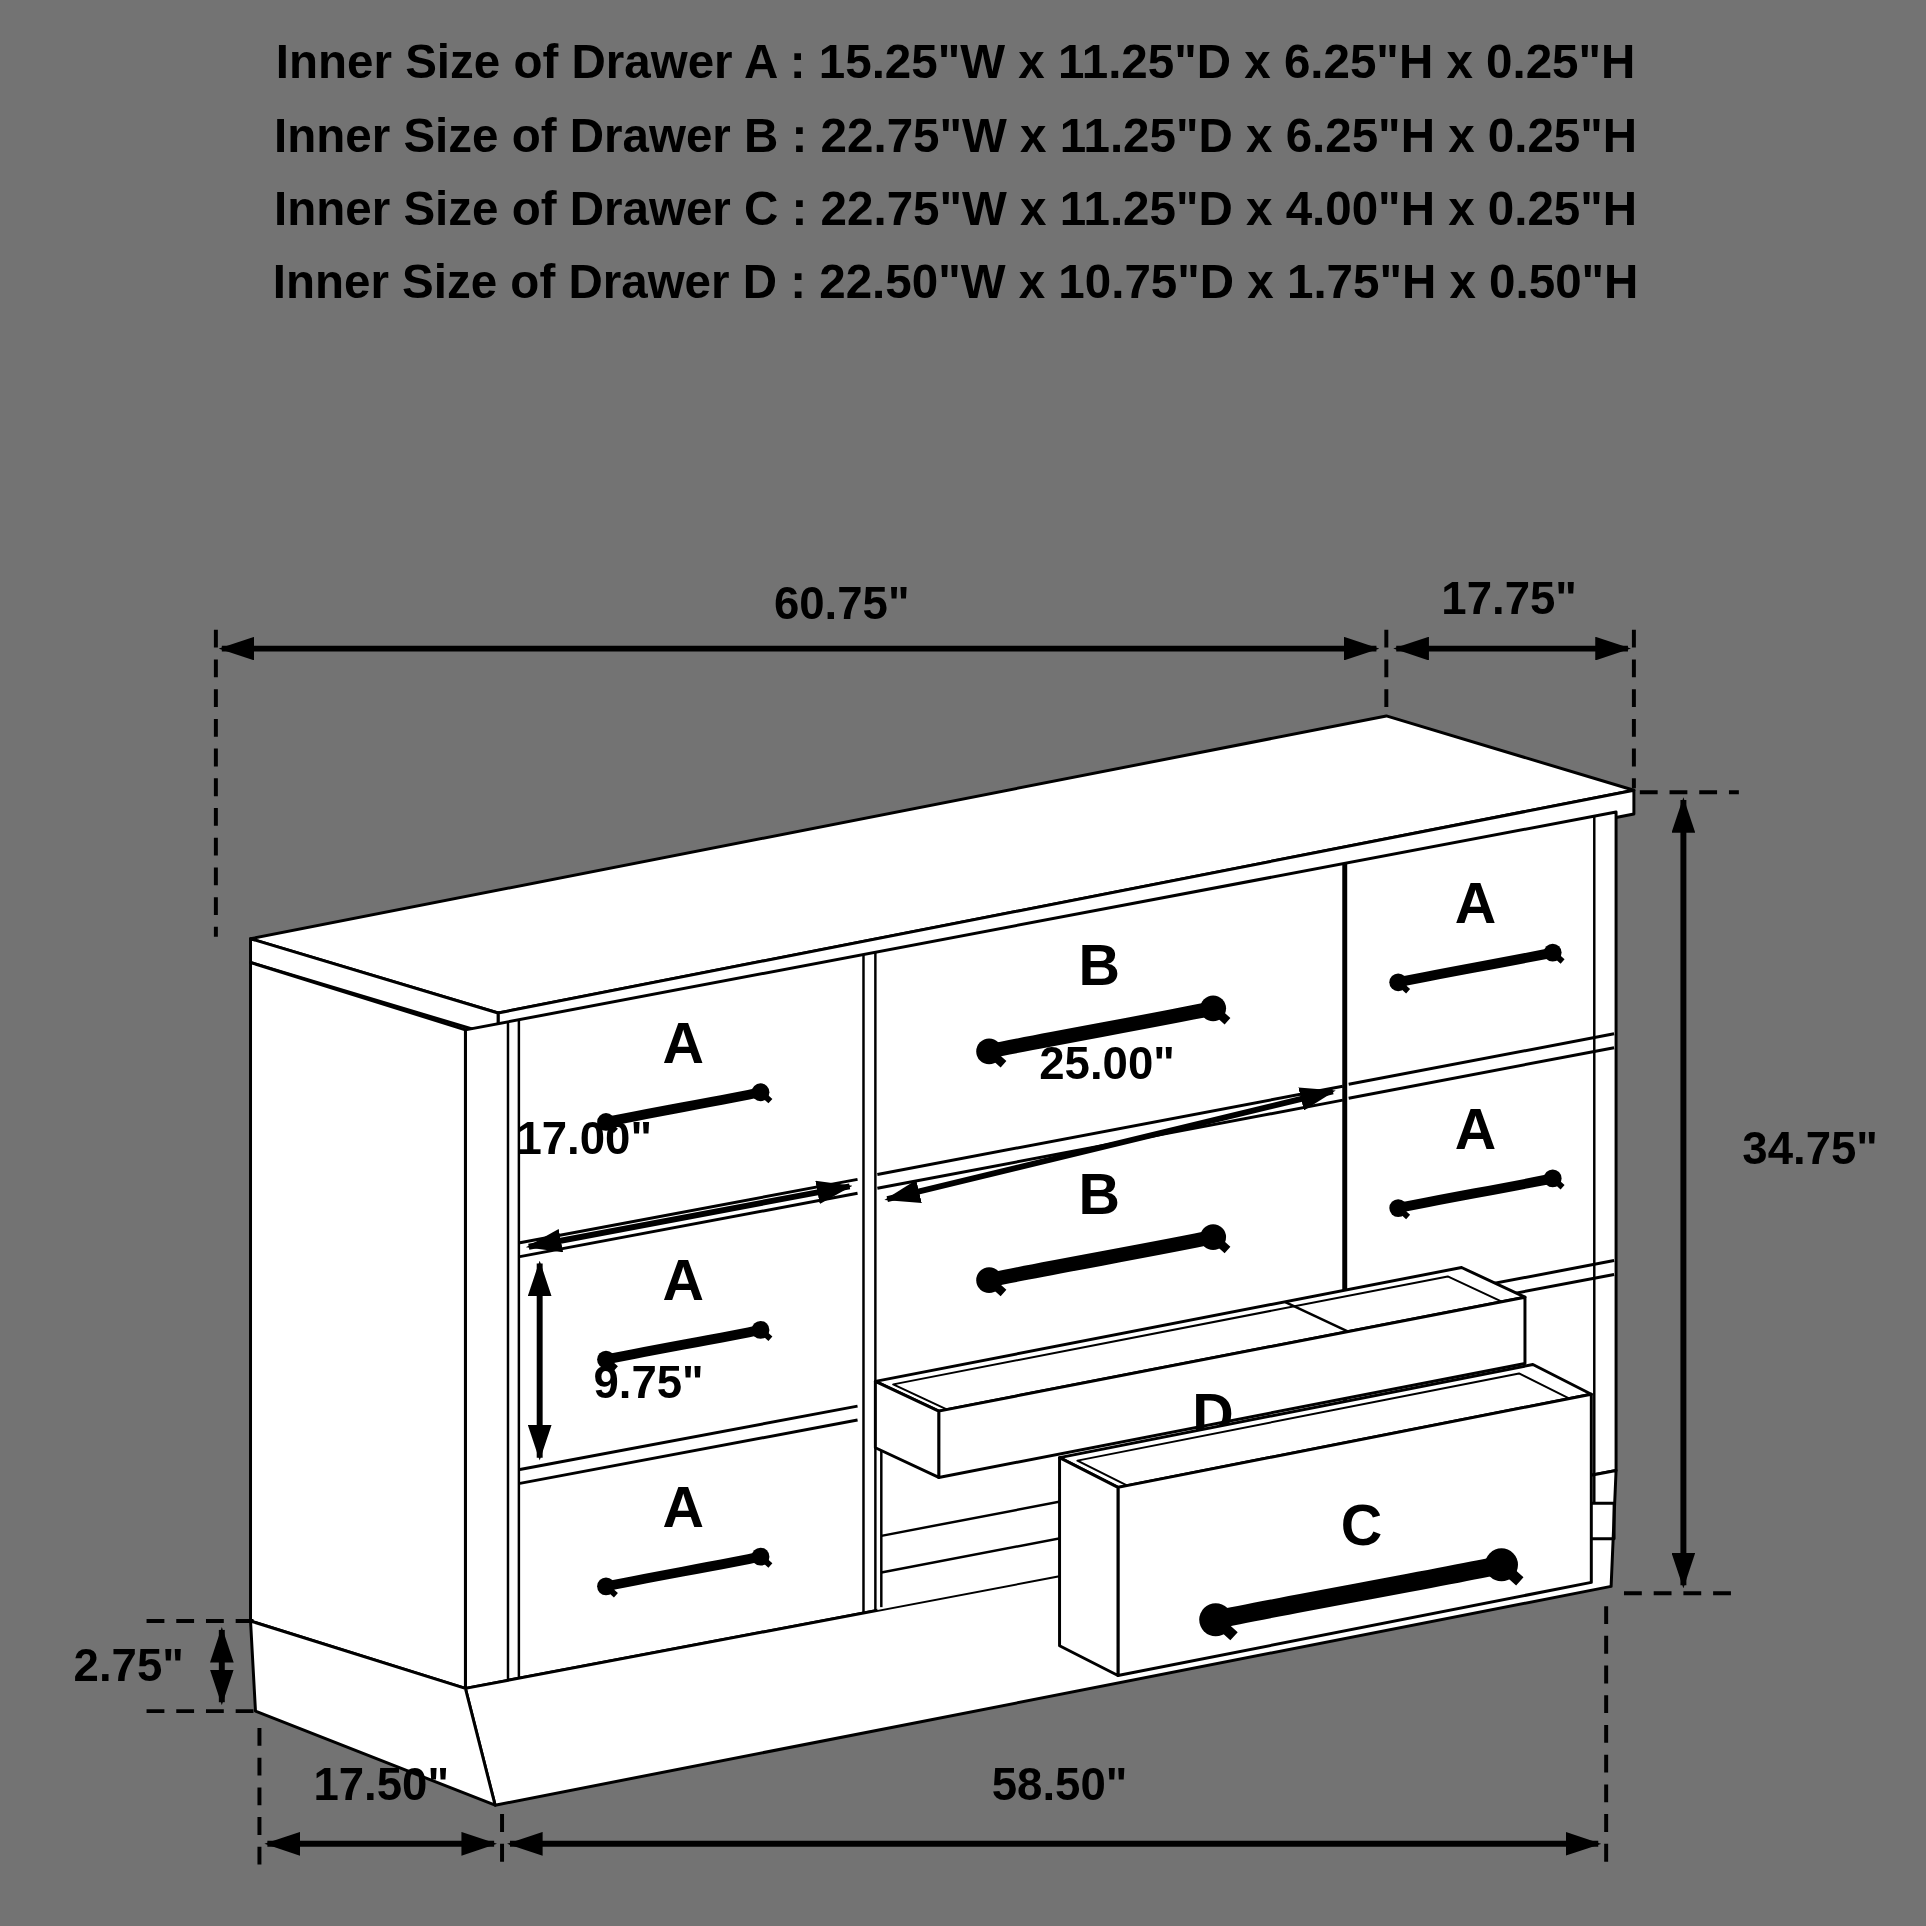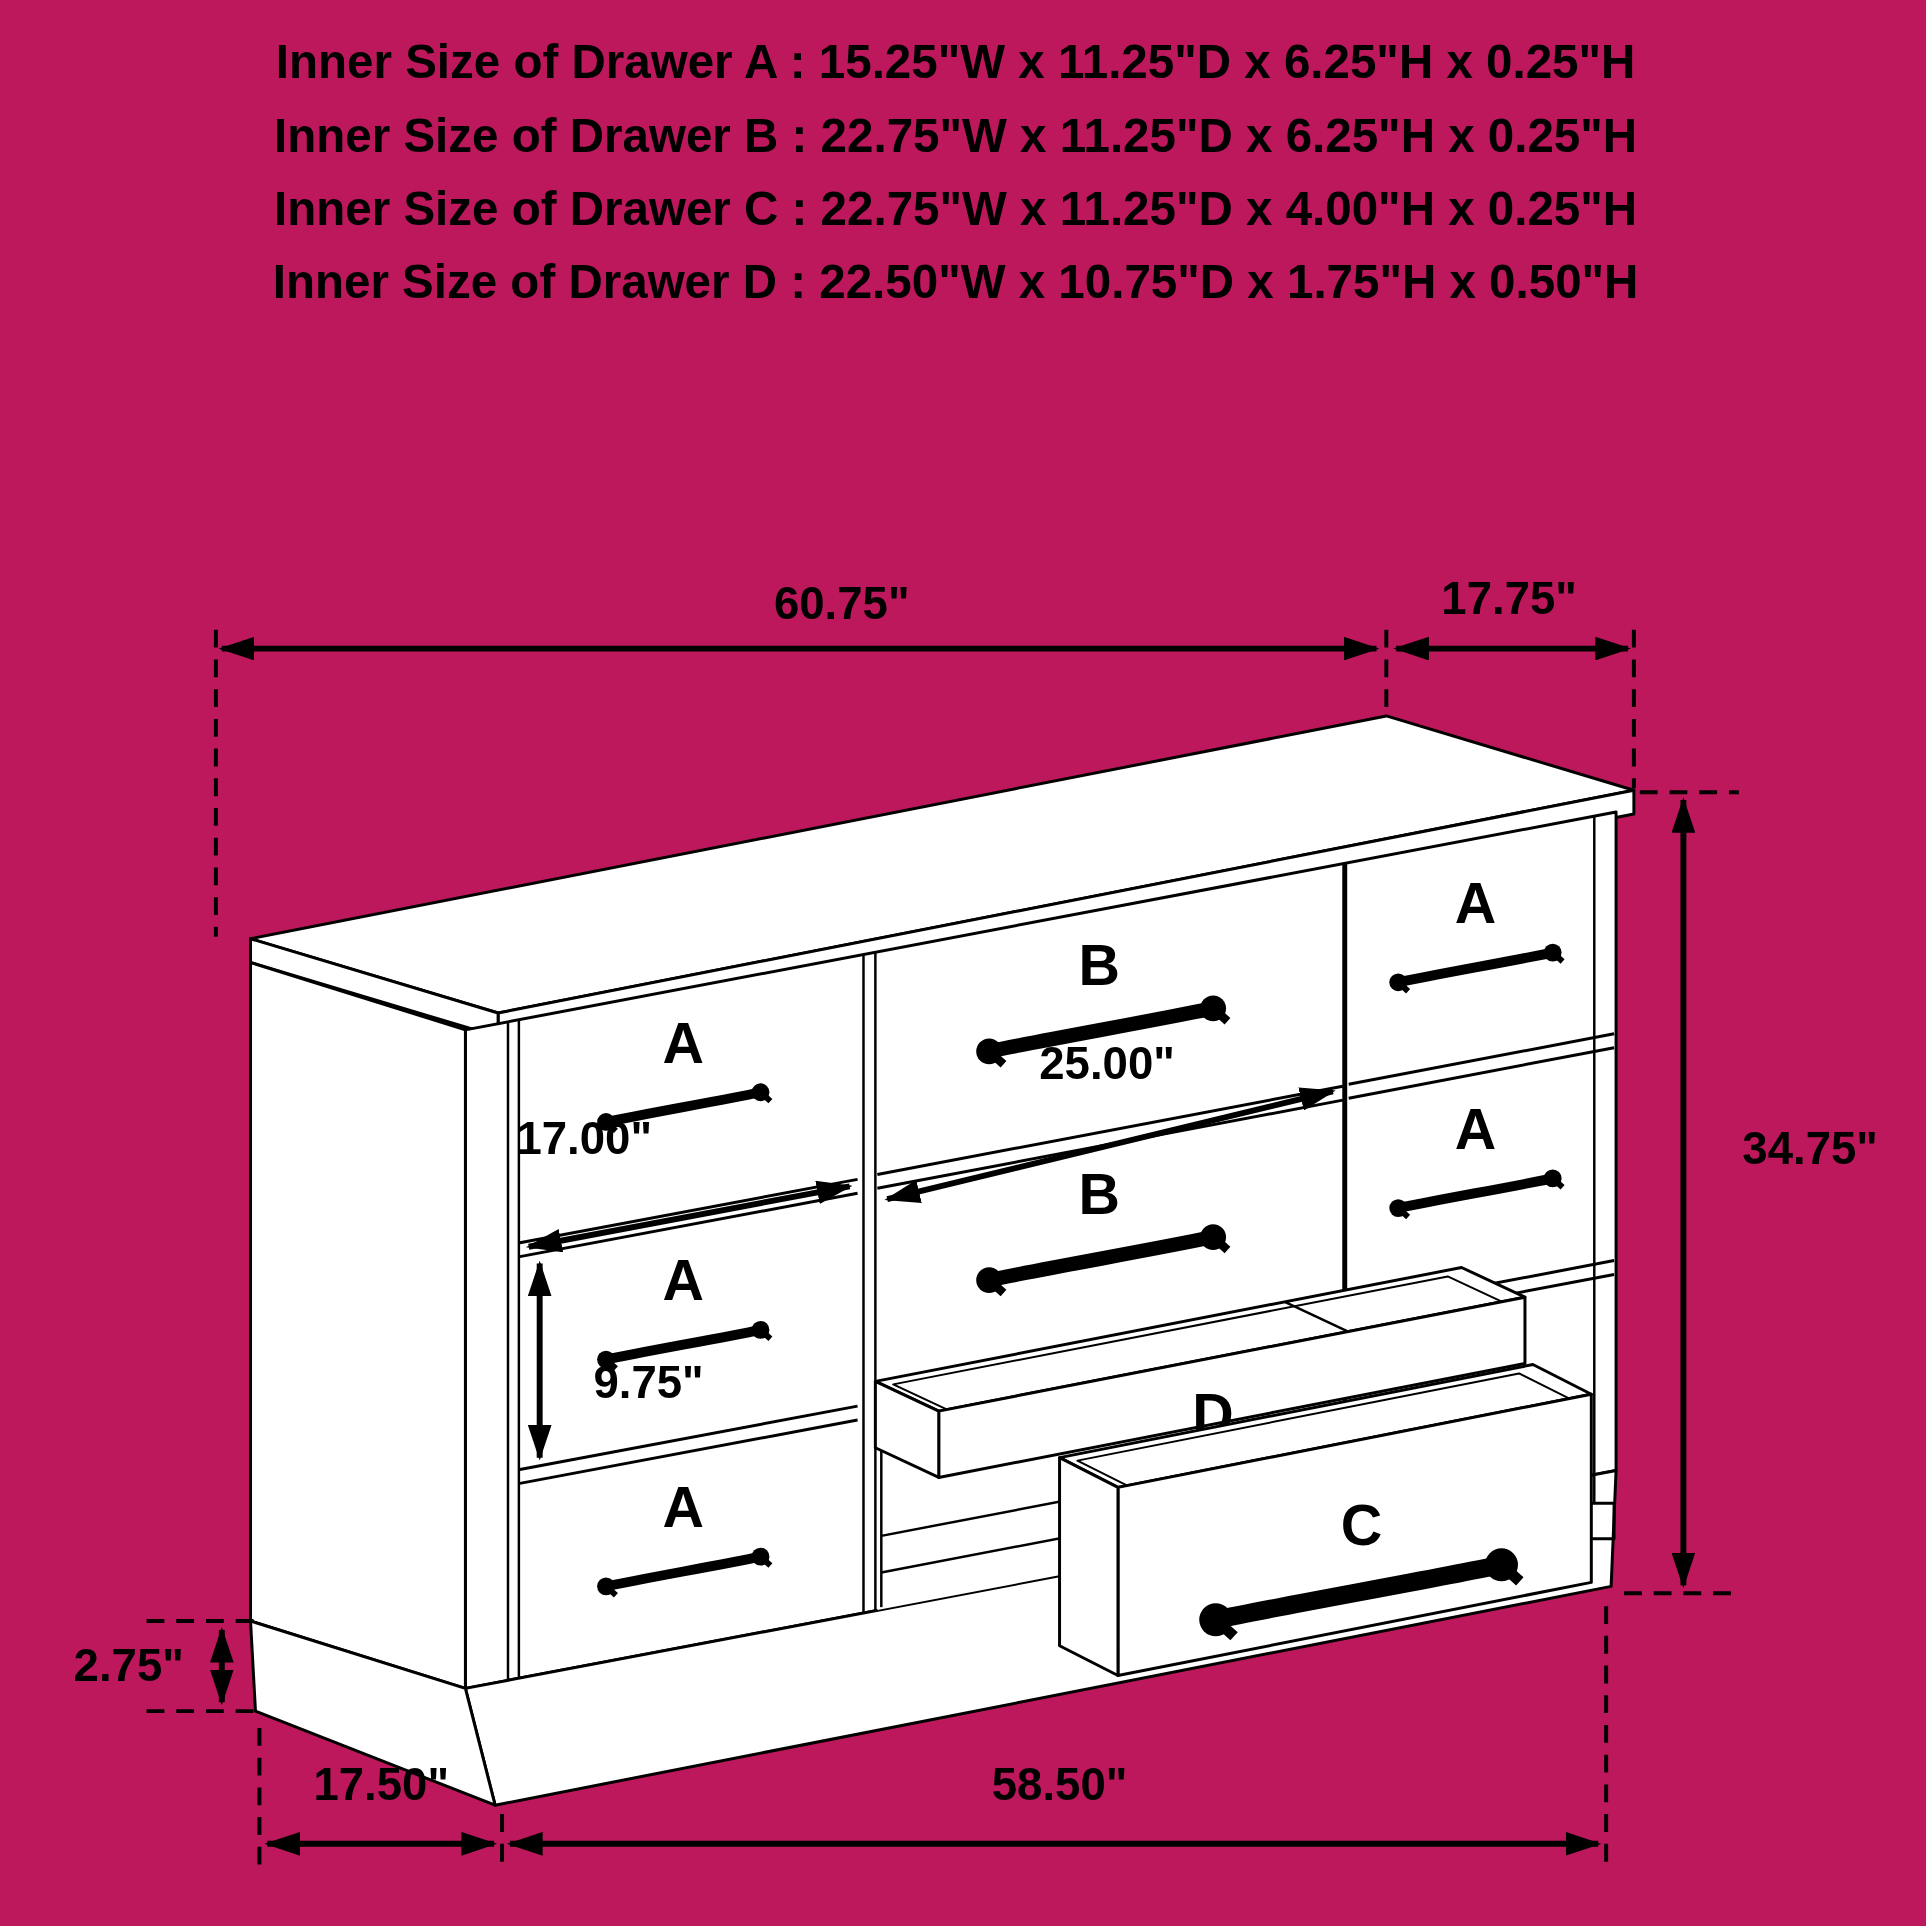--- a/index.html
+++ b/index.html
@@ -1,16 +1,16 @@
 <!DOCTYPE html>
 <html><head>
 <meta charset="utf-8">
 <style>
   html,body{margin:0;padding:0;background:#ffffff;}
-  .stage{width:1927px;height:1927px;position:relative;background:#be185d;overflow:hidden;}
+  .stage{width:1927px;height:1927px;position:relative;background:#737373;overflow:hidden;}
   svg{display:block;}
   text{font-family:"Liberation Sans","DejaVu Sans",sans-serif;font-weight:bold;fill:#000;}
   .hdr{font-size:48px;}
   .dim{font-size:46px;}
   .lbl{font-size:58px;}
   .ln{stroke:#000;fill:none;}
   .face{fill:#ffffff;stroke:#000;}
   .dash{stroke:#000;stroke-width:4;stroke-dasharray:18 12;fill:none;}
   .dimline{stroke:#000;stroke-width:6;fill:none;}
 </style>

